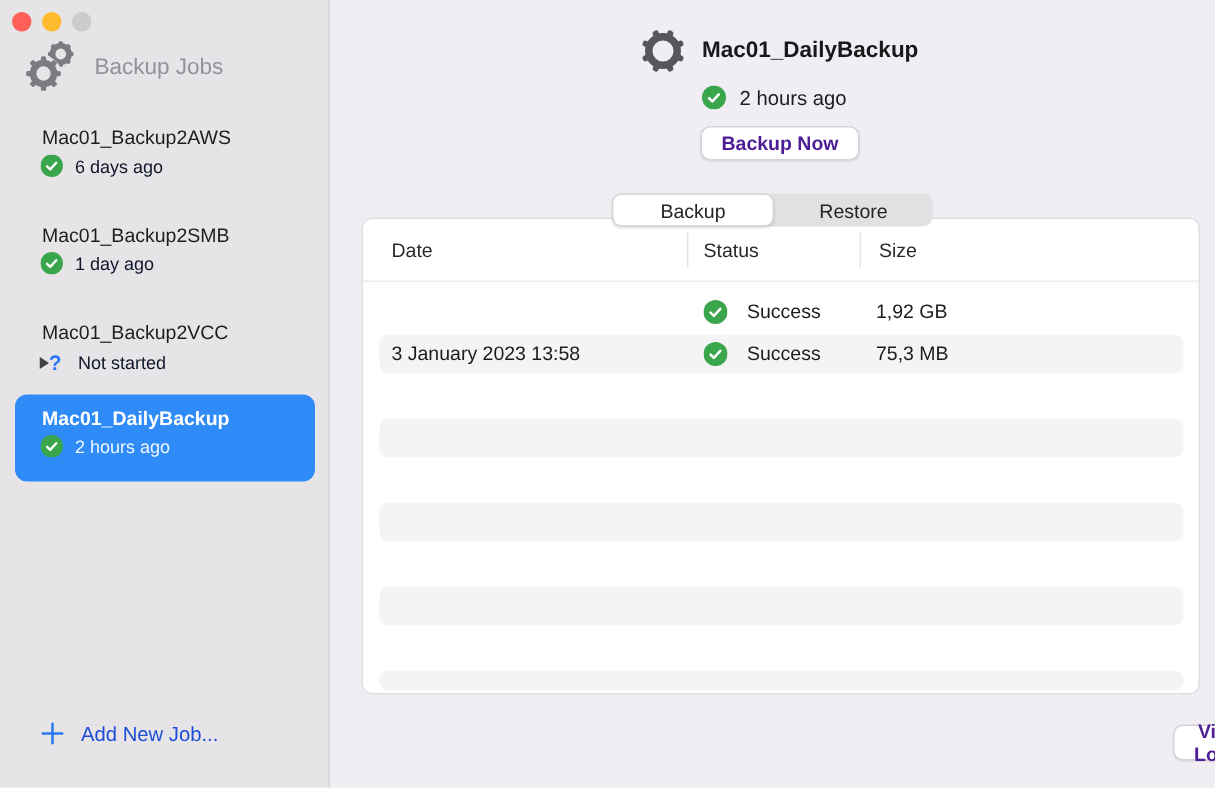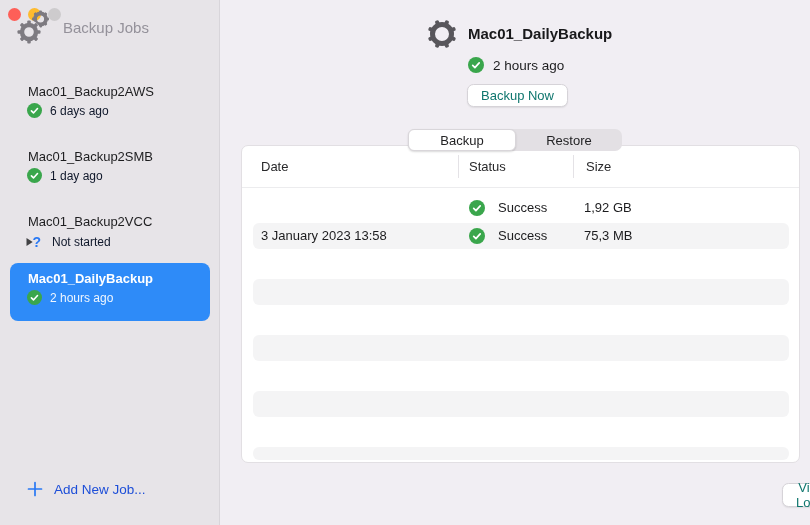--- a/index.html
+++ b/index.html
@@ -13,21 +13,21 @@
 
   
   .sidebar{position:absolute;left:0;top:0;width:220px;height:525px;
     background:#e7e4e8;border-right:1px solid #d8d5da;box-sizing:border-box;}
   .traffic-lights{position:absolute;left:8px;top:8px;display:flex;gap:7px;}
   .tl{width:13px;height:13px;border-radius:50%;}
   .tl-close{background:#fe5f58;}
   .tl-min{background:#febb2f;}
   .tl-dis{background:#cdcbcd;}
 
-  .sidebar-header{position:absolute;left:15px;top:7px;display:flex;align-items:center;gap:8px;}
+  .sidebar-header{position:absolute;left:15px;top:24px;display:flex;align-items:center;gap:8px;}
   .sidebar-header-label{color:#94919a;font-size:15px;}
 
   .job-item{position:absolute;left:10px;width:200px;height:58px;border-radius:8px;cursor:default;}
   .job-item.selected{background:#2e8bf8;}
   .job-name{position:absolute;left:18px;top:8px;font-size:13px;color:#1d1d1f;white-space:nowrap;}
   .job-item.selected .job-name{color:#ffffff;font-weight:600;}
   .job-status{position:absolute;left:17px;top:27px;display:flex;align-items:center;gap:8px;
     font-size:12px;color:#0f172a;}
   .job-item.selected .job-status{color:rgba(255,255,255,0.92);}
 
@@ -35,22 +35,22 @@
     color:#1d4ed8;font-size:13.5px;cursor:default;}
 
   
   .main-gear{position:absolute;left:425px;top:17px;}
   .main-title{position:absolute;left:468px;top:25px;font-size:15px;font-weight:700;color:#19191b;}
   .main-status{position:absolute;left:468px;top:57px;display:flex;align-items:center;gap:9px;
     font-size:13.5px;color:#1d1d1f;}
 
   .btn{background:#ffffff;border:1px solid #d6d3d8;border-radius:6.5px;
     box-shadow:0 1px 1.5px rgba(0,0,0,0.08);
-    font-family:"Liberation Sans",sans-serif;font-size:13px;color:#0f766e;
-    display:flex;align-items:center;justify-content:center;padding:0 13px;height:23px;box-sizing:border-box;}
+    font-family:"Liberation Sans",sans-serif;font-size:13px;color:#4c1d95;
+    display:flex;align-items:center;justify-content:center;padding:0 13px;height:23px;box-sizing:border-box;font-weight:bold;}
   .backup-now{position:absolute;left:467px;top:84px;}
   .view-log{position:absolute;left:746px;top:483px;height:24px;margin-left:36px;}
 
   
   .segmented{position:absolute;left:408px;top:129px;width:214px;height:22px;
     background:#e3e0e4;border-radius:7px;display:flex;z-index:3;}
   .segment{flex:1;display:flex;align-items:center;justify-content:center;
     font-size:13px;color:#232325;border-radius:6px;}
   .segment.active{background:#ffffff;box-shadow:0 1px 2px rgba(0,0,0,0.15);
     border:1px solid #d9d6da;box-sizing:border-box;}

